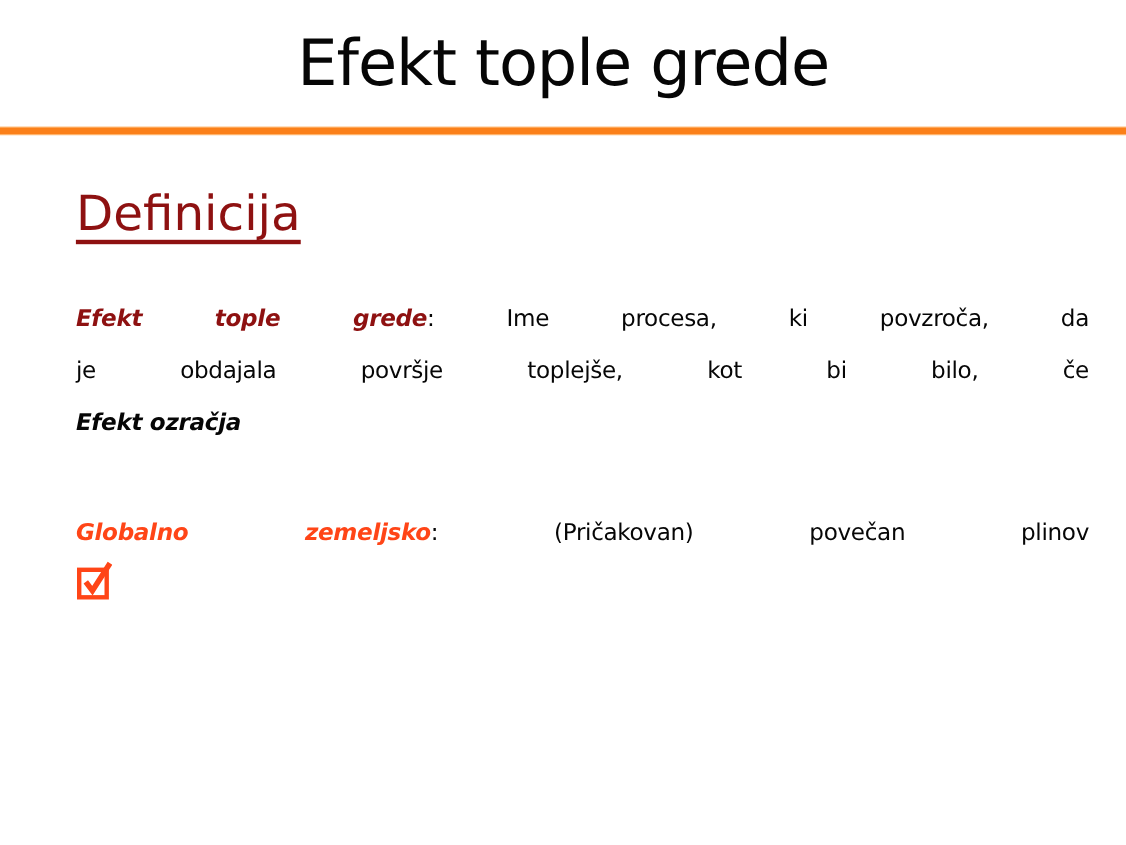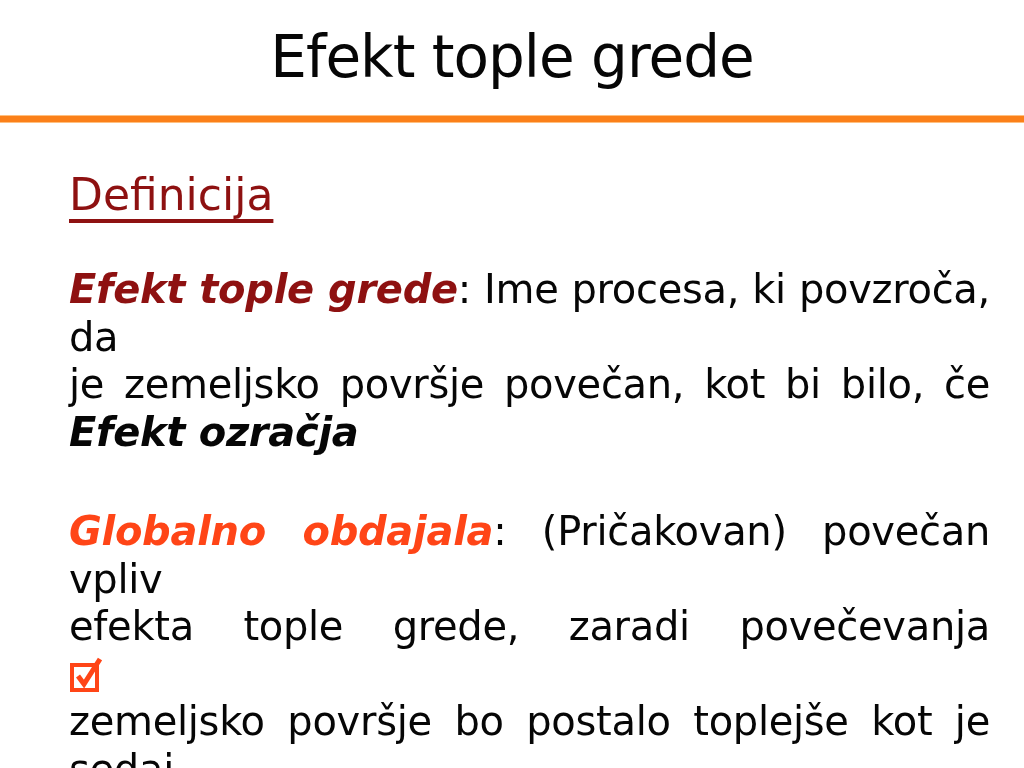--- a/index.html
+++ b/index.html
@@ -41,21 +41,21 @@
     display: inline-block;
     margin-top: 48px;
     font-size: 44px;
     line-height: 50px;
     color: var(--dark-red);
     text-decoration: underline;
     text-decoration-thickness: 4px;
     text-underline-offset: 9px;
   }
   .para {
-    font-size: 40px;
+    font-size: 21px;
     line-height: 47.5px;
     color: var(--text-black);
     letter-spacing: -0.3px;
   }
   .para-1 { margin-top: 46px; }
   .para-2 { margin-top: 52px; }
   .line {
     text-align: justify;
     text-align-last: justify;
   }
@@ -95,28 +95,26 @@
   <h1 class="title">Efekt tople grede</h1>
 
   <div class="rule"></div>
 
   <div class="content">
 
     <span class="heading">Definicija</span>
 
     <div class="para para-1">
       <div class="line"><span class="lead-darkred">Efekt tople grede</span><span>:  Ime procesa, ki povzroča, da</span></div>
-      <div class="line"><span>je zemeljsko površje povečan, kot bi bilo, če</span></div>
+      <div class="line"><span>je obdajala površje toplejše, kot bi bilo, če</span></div>
       <div class="line no-justify-last"><span class="bold-italic">Efekt ozračja</span></div>
     </div>
 
     <div class="para para-2">
-      <div class="line"><span class="lead-orange">Globalno obdajala</span><span>: (Pričakovan) povečan vpliv</span></div>
-      <div class="line"><span>efekta tople grede, zaradi povečevanja</span></div>
+      <div class="line"><span class="lead-orange">Globalno zemeljsko</span><span>: (Pričakovan) povečan plinov</span></div>
       <div class="line"> <span class="cb cb-orange"><svg width="33" height="39" viewBox="0 0 33 39" xmlns="http://www.w3.org/2000/svg">
             <rect x="3" y="10" width="25" height="25" fill="none" stroke="currentColor" stroke-width="4"></rect>
             <path d="M9 21 L15 29 L31 4" fill="none" stroke="currentColor" stroke-width="5"></path>
           </svg></span></div>
-      <div class="line"><span>zemeljsko površje bo postalo toplejše kot je sedaj.</span></div>
     </div>
 
   </div>
 </div>
 
 </body></html>

